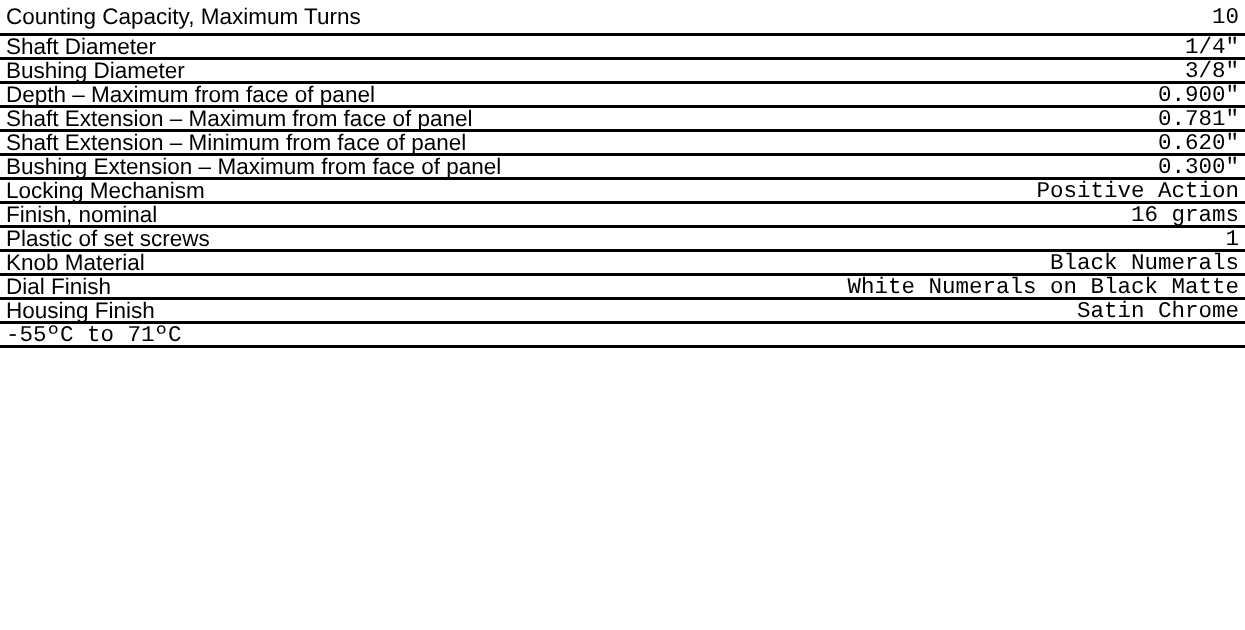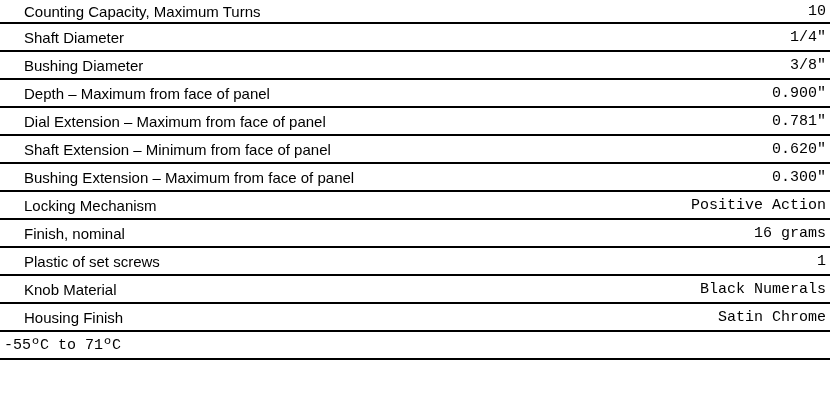--- a/index.html
+++ b/index.html
@@ -15,33 +15,32 @@
     color: #000000;
   }
   .spec-table {
     width: 830px;
   }
   .spec-row {
     display: flex;
     justify-content: space-between;
     align-items: center;
     box-sizing: border-box;
-    height: 28px;
+    height: 16px;
     border-bottom: 2px solid #000000;
     padding: 0 4px 0 4px;
     font-size: 15px;
     line-height: 1;
   }
   .spec-row:first-child {
     height: 24px;
   }
   .spec-label {
     white-space: nowrap;
     text-align: left;
-    margin-left: 20px;
   }
   .spec-value {
     white-space: nowrap;
     text-align: right;
     font-family: Liberation Mono, monospace;
   }
 </style>
 </head>
 <body>
 
@@ -60,21 +59,21 @@
     <span class="spec-label">Bushing Diameter</span>
     <span class="spec-value">3/8"</span>
   </div>
 
   <div class="spec-row">
     <span class="spec-label">Depth – Maximum from face of panel</span>
     <span class="spec-value">0.900"</span>
   </div>
 
   <div class="spec-row">
-    <span class="spec-label">Dial Extension – Maximum from face of panel</span>
+    <span class="spec-label">Shaft Extension – Maximum from face of panel</span>
     <span class="spec-value">0.781"</span>
   </div>
 
   <div class="spec-row">
     <span class="spec-label">Shaft Extension – Minimum from face of panel</span>
     <span class="spec-value">0.620"</span>
   </div>
 
   <div class="spec-row">
     <span class="spec-label">Bushing Extension – Maximum from face of panel</span>
@@ -95,20 +94,24 @@
     <span class="spec-label">Plastic of set screws</span>
     <span class="spec-value">1</span>
   </div>
 
 
   <div class="spec-row">
     <span class="spec-label">Knob Material</span>
     <span class="spec-value">Black Numerals</span>
   </div>
 
+  <div class="spec-row">
+    <span class="spec-label">Dial Finish</span>
+    <span class="spec-value">White Numerals on Black Matte</span>
+  </div>
 
   <div class="spec-row">
     <span class="spec-label">Housing Finish</span>
     <span class="spec-value">Satin Chrome</span>
   </div>
 
   <div class="spec-row">
     <span class="spec-value">-55ºC to 71ºC</span>
   </div>
 </div>

